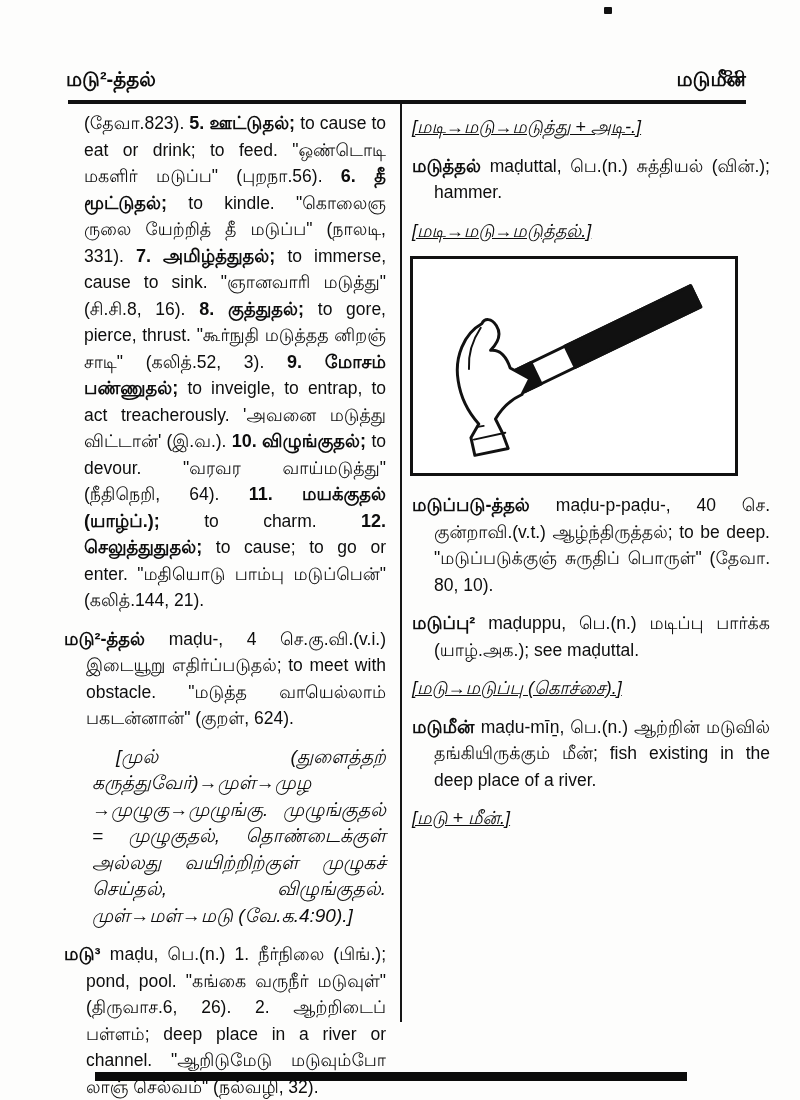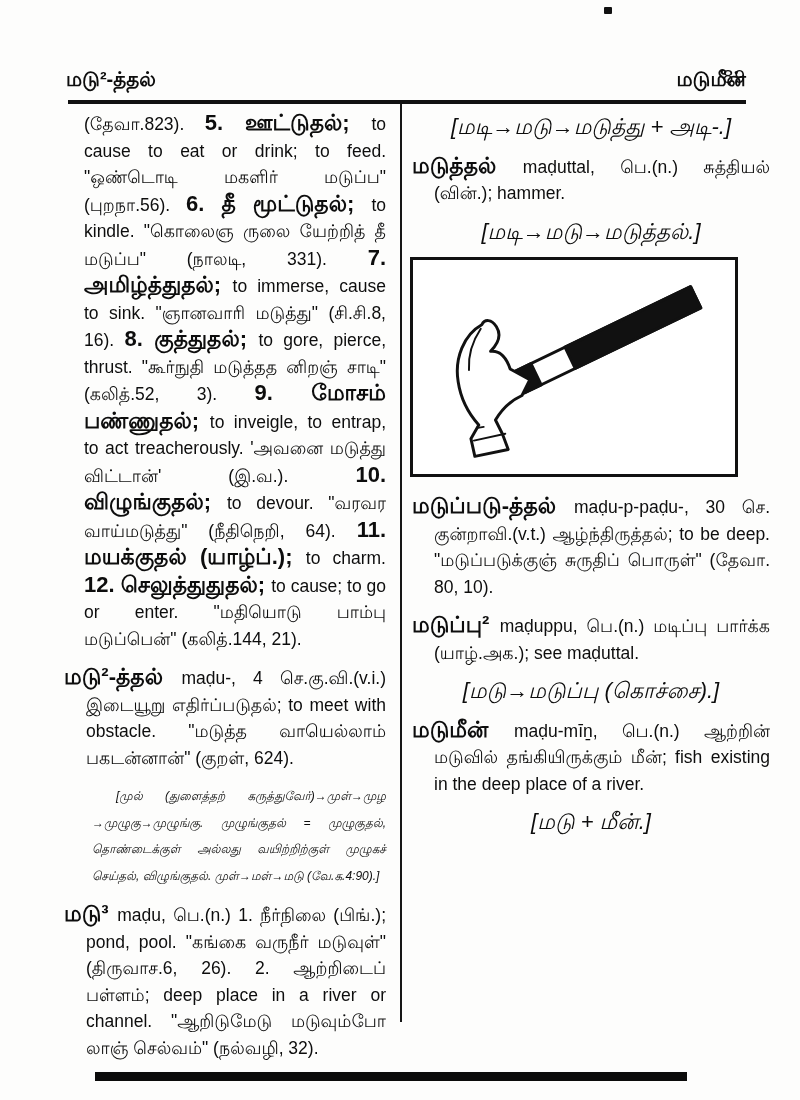--- a/index.html
+++ b/index.html
@@ -17,23 +17,23 @@
   .pgnum{position:absolute;left:0;right:0;text-align:right;top:0;font-size:19px;letter-spacing:1px;}
   .hdr-rule{position:absolute;top:100px;left:68px;width:678px;height:4px;background:#111;}
   .col-divider{position:absolute;left:400px;top:104px;width:2px;height:918px;background:#161616;}
   
   .col{position:absolute;top:110px;font-size:17.5px;line-height:26.5px;text-align:justify;}
   .col-left{left:64px;width:322px;}
   .col-right{left:412px;width:358px;}
   .col p{margin:0 0 12px 0;overflow-wrap:break-word;}
   .cont{padding-left:20px;}
   .entry{padding-left:22px;text-indent:-22px;}
-  .etym{font-style:italic;font-size:12px;padding-left:28px;text-indent:24px;margin-top:4px !important;}
-  .etymc{font-style:italic;font-size:22px;text-align:center;margin-top:4px !important;}
-  .seg-b{font-weight:700;font-size:22px;}
+  .etym{font-style:italic;font-size:19px;padding-left:28px;text-indent:24px;margin-top:4px !important;}
+  .etymc{font-style:italic;font-size:18px;text-align:left;margin-top:4px !important;text-decoration:underline;}
+  .seg-b{font-weight:700;font-size:18px;}
   .seg-i{}
   
   .figure-box{
     width:322px;height:214px;border:3px solid #111;background:#fff;
     margin:4px 0 16px -2px;display:block;
   }
   .figure-box svg{display:block;}
   
   .ink-dot{position:absolute;left:604px;top:7px;width:8px;height:7px;background:#111;border-radius:1px;}
   .bottom-bar{position:absolute;left:95px;top:1072px;width:592px;height:9px;background:#0b0b0b;}
@@ -83,21 +83,21 @@
             C 87 85, 90 76, 85 68
             C 80 60, 73 60, 70 66 Z"></path>
 
           <path fill="none" stroke-width="2" d="M 69 70 C 61 82, 56 96, 57 112"></path>
 
           <path fill="none" stroke-width="2" d="M 62 184 L 94 177"></path>
           <path fill="none" stroke-width="2" d="M 66 171 L 72 170"></path>
         </g>
       </svg>
     </div>
-      <p class="entry"><span class="seg-b">மடுப்படு-த்தல் </span><span class="seg-i">maḍu-p-paḍu-, </span><span class="seg-n">30 செ. குன்றாவி.(v.t.) ஆழ்ந்திருத்தல்; to be deep. </span><span class="seg-i">"மடுப்படுக்குஞ் சுருதிப் பொருள்" (தேவா. 80, 10).</span></p>
+      <p class="entry"><span class="seg-b">மடுப்படு-த்தல் </span><span class="seg-i">maḍu-p-paḍu-, </span><span class="seg-n">40 செ. குன்றாவி.(v.t.) ஆழ்ந்திருத்தல்; to be deep. </span><span class="seg-i">"மடுப்படுக்குஞ் சுருதிப் பொருள்" (தேவா. 80, 10).</span></p>
       <p class="entry"><span class="seg-b">மடுப்பு² </span><span class="seg-i">maḍuppu, </span><span class="seg-n">பெ.(n.) மடிப்பு பார்க்க (யாழ்.அக.); see </span><span class="seg-i">maḍuttal.</span></p>
       <p class="etymc"><span class="seg-n">[மடு→மடுப்பு (கொச்சை).]</span></p>
       <p class="entry"><span class="seg-b">மடுமீன் </span><span class="seg-i">maḍu-mīṉ, </span><span class="seg-n">பெ.(n.) ஆற்றின் மடுவில் தங்கியிருக்கும் மீன்; fish existing in the deep place of a river.</span></p>
       <p class="etymc"><span class="seg-n">[மடு + மீன்.]</span></p>
     </div>
 
   <div class="bottom-bar"></div>
 
 </div>
 

